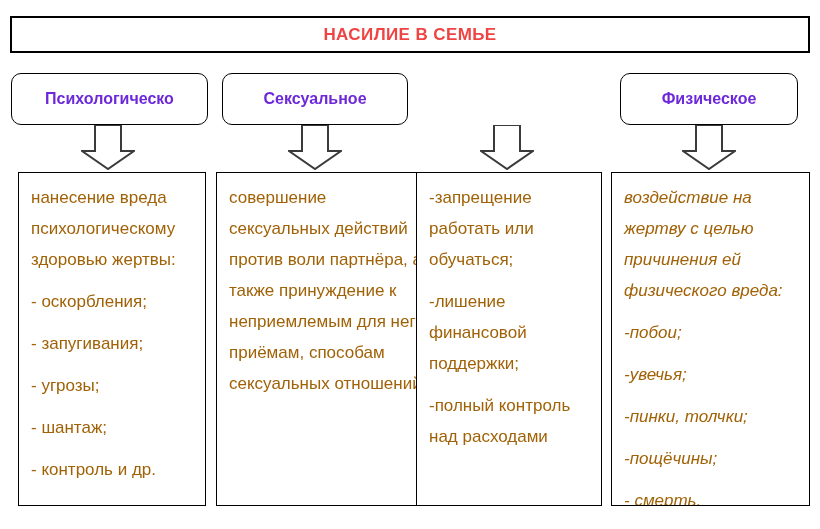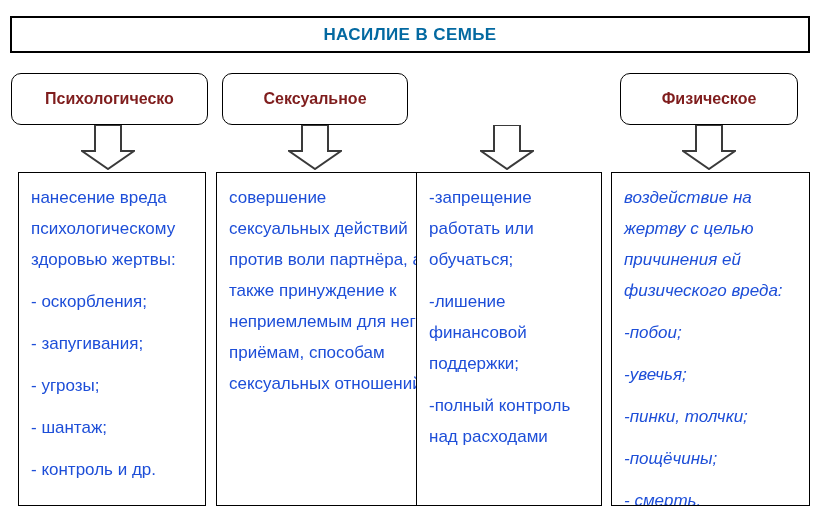--- a/index.html
+++ b/index.html
@@ -28,41 +28,41 @@
     border: 2px solid #000000;
     background: #ffffff;
     display: flex;
     align-items: center;
     justify-content: center;
   }
   .title-text {
     font-size: 17px;
     font-weight: bold;
     letter-spacing: 0.4px;
-    color: #0369a1;
+    color: #ef4444;
     white-space: nowrap;
   }
 
   
   .cat-box {
     position: absolute;
     top: 73px;
     height: 52px;
     box-sizing: border-box;
     border: 1.6px solid #000000;
     border-radius: 10px;
     background: #ffffff;
     display: flex;
     align-items: center;
     justify-content: center;
   }
   .cat-text {
     font-size: 16px;
     font-weight: bold;
-    color: #7f1d1d;
+    color: #6d28d9;
     white-space: nowrap;
     padding: 0 4px;
   }
 
   .cat-1 { left: 11px;  width: 197px; }
   .cat-2 { left: 222px; width: 186px; text-align: center; }
   .cat-3 { left: 418px; width: 187px; }
   .cat-4 { left: 620px; width: 178px; }
 
   
@@ -87,21 +87,21 @@
     box-sizing: border-box;
     border: 1.7px solid #000000;
     background: #ffffff;
     padding: 9px 10px 6px 12px;
     overflow: hidden;
   }
   .content-box p {
     margin: 0;
     font-size: 17px;
     line-height: 31px;
-    color: #1d4ed8;
+    color: #a16207;
     text-align: left;
   }
   .content-box p + p { margin-top: 11px; }
 
   .box-1 { left: 18px;  width: 188px; }
   .box-2 { left: 216px; width: 226px; }
   .box-3 { left: 416px; width: 186px; }
   .box-4 { left: 611px; width: 199px; font-style: italic; }
 </style>
 </head>

